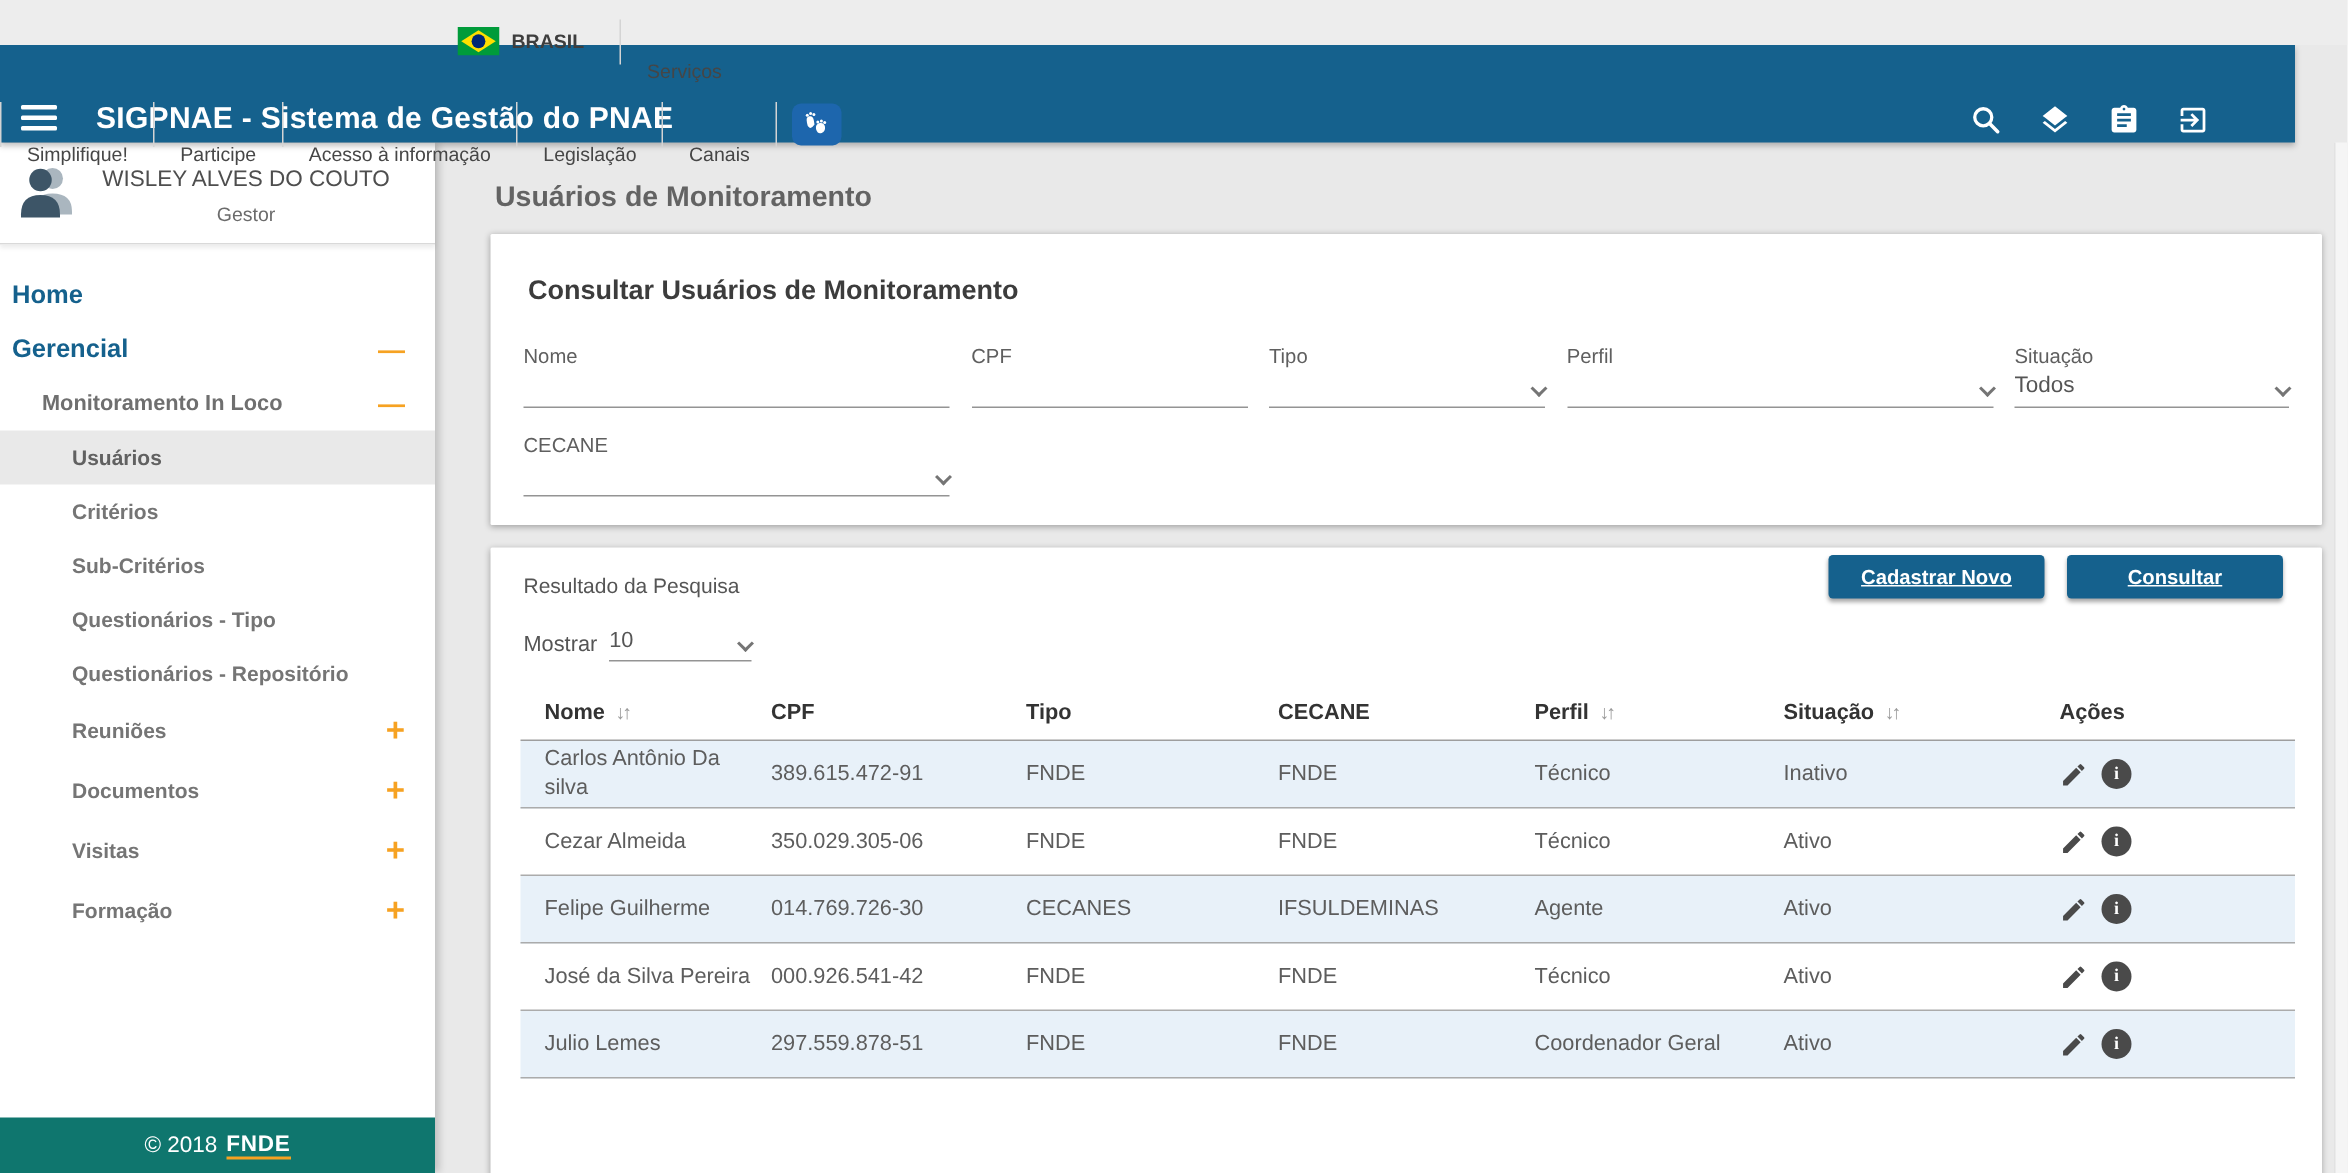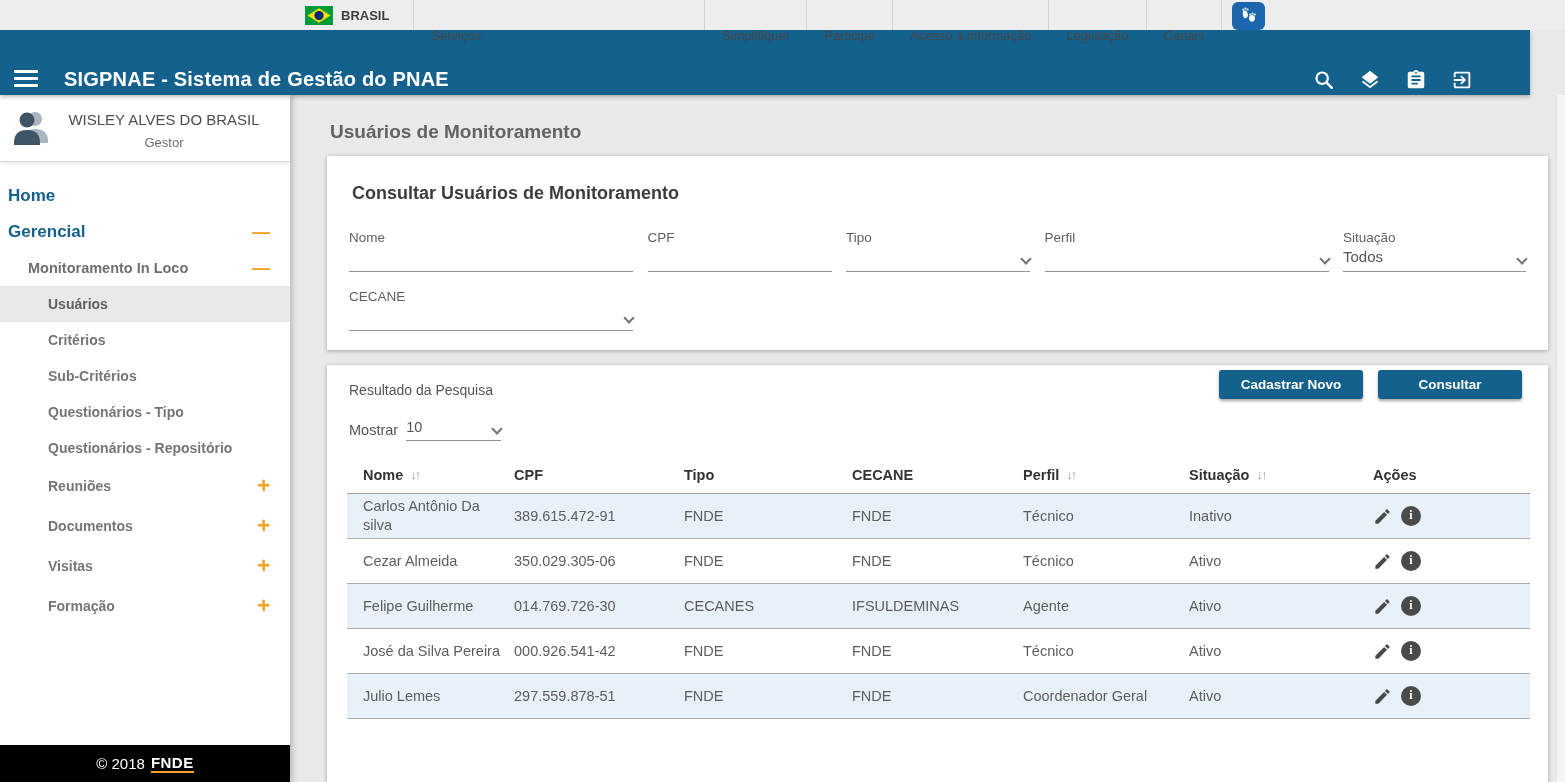--- a/index.html
+++ b/index.html
@@ -2,21 +2,21 @@
 <html><head>
 <meta charset="utf-8">
 <style>
   * { box-sizing: border-box; margin: 0; padding: 0; }
   html,body { width:1565px; height:782px; overflow:hidden; }
   body { font-family:"Liberation Sans", sans-serif; background:#e9e9e9; }
   #app { position:relative; width:1565px; height:782px; overflow:hidden; }
 
   
   .govbar { position:absolute; top:0; left:0; width:1565px; height:30px; background:#ededed;
-            display:flex; justify-content:space-between; align-items:center; z-index:5; }
+            display:flex; justify-content:space-between; align-items:flex-start; z-index:5;flex-direction:column; }
   .gov-left { display:flex; align-items:center; margin-left:305px; }
   .gov-right { display:flex; align-items:center; margin-right:300px; }
   .gov-link { font-size:13px; color:#464646; text-decoration:none; padding:0 17px; cursor:pointer; white-space:nowrap;margin-top:40px; }
   .gov-brand { font-size:13px; font-weight:bold; color:#3e3e3e; padding:0 24px 0 8px; }
   .gov-div { width:1px; height:30px; background:#d4d4d4; }
   .flag { display:inline-flex; align-items:center; }
   .vlibras { width:33px; height:28px; margin:1px 0 0 10px; background:#1d66ad; border-radius:6px;
              display:flex; align-items:center; justify-content:center; cursor:pointer; }
 
   
@@ -39,21 +39,21 @@
   .menu { flex:1; padding-top:16px; overflow:hidden; }
   .mi { display:flex; align-items:center; height:36px; cursor:pointer; }
   .mi-l1 { font-size:17px; font-weight:bold; color:#15618d; padding-left:8px; }
   .mi-l2 { font-size:14.5px; font-weight:bold; color:#6f6f6f; padding-left:28px; }
   .mi-l3 { font-size:14px; font-weight:bold; color:#757575; padding-left:48px;align-items:center; }
   .mi-group { height:40px; }
   .mi.selected { background:#e9e9e9; color:#616161; }
   .mi .toggle { margin-left:auto; margin-right:20px; color:#f6a222; font-weight:bold; }
   .toggle.minus { font-size:18px; line-height:1; }
   .toggle.plus { font-size:22px; line-height:1; }
-  .side-footer { height:37px; background:#000000; display:flex; align-items:center; justify-content:center;
+  .side-footer { height:37px; background:#0f766e; display:flex; align-items:center; justify-content:center;
                  color:#fff; font-size:15px; gap:6px; }
   .fnde-link { color:#fff; font-weight:bold; text-decoration:none; border-bottom:2px solid #f6a222; cursor:pointer; letter-spacing:.5px; }
 
   
   .main { position:absolute; top:95px; left:290px; width:1275px; height:687px; background:#e9e9e9; overflow:hidden; }
   .page-title { margin:26px 0 0 40px; font-size:19px; font-weight:bold; color:#636363; }
   .card { background:#fff; box-shadow:0 1px 4px rgba(0,0,0,.3); margin-left:37px; width:1221px; border-radius:1px; }
   .card-filter { margin-top:13px; height:194px; padding:27px 22px 0 22px; }
   .card-title { font-size:18px; color:#3c3c3c; margin-left:3px; }
   .form-row { display:flex; justify-content:space-between; margin-top:26px; }
@@ -62,21 +62,21 @@
   .flabel { font-size:13.5px; color:#5f5f5f; }
   .fcontrol { height:27px; border-bottom:1px solid #949494; display:flex; align-items:flex-end;
               justify-content:space-between; padding-bottom:6px;gap:16px; }
   .fcontrol input { border:none; outline:none; width:100%; font-size:15px; color:#555; background:transparent; height:20px; }
   .fvalue { font-size:15px; color:#555; }
   .chev { display:inline-block; width:8px; height:8px; border-right:2px solid #757575; border-bottom:2px solid #757575;
           transform:rotate(45deg); margin-bottom:2px; flex-shrink:0; }
   .btn-row { display:flex; justify-content:flex-end; gap:15px; margin-top:39px; padding-right:4px; }
   .btn { min-width:144px; height:29px; background:#15618d; color:#fff; border:none; border-radius:3px;
          font-family:"Liberation Sans",sans-serif; font-size:13.5px; font-weight:bold; cursor:pointer;
-         box-shadow:0 2px 3px rgba(0,0,0,.35); }
+         box-shadow:0 2px 3px rgba(0,0,0,.35);text-decoration:underline; }
 
   .card-results { margin-top:15px; height:600px; padding:17px 18px 0 20px; }
   .results-title { font-size:14px; color:#555; margin-left:2px; }
   .show-row { display:flex; align-items:flex-end; margin-top:21px; margin-left:2px; }
   .show-label { font-size:14.5px; color:#555; margin-right:8px; padding-bottom:3px; }
   .show-select { width:95px; border-bottom:1px solid #949494; display:flex; justify-content:space-between;
                  align-items:flex-end; padding-bottom:5px; cursor:pointer; }
   .show-value { font-size:14.5px; color:#555; }
 
   .table { margin-top:15px; }
@@ -179,21 +179,21 @@
     <div class="user-panel">
       <span>
         <svg width="42" height="40" viewBox="0 0 42 40">
           <circle cx="25" cy="12" r="7" fill="#aab6bf"></circle>
             <path d="M12 34 Q12 22 25 22 Q38 22 38 34 L38 36 H12 Z" fill="#aab6bf"></path>
           <circle cx="17" cy="13" r="7.5" fill="#3d5567"></circle>
             <path d="M4 36 Q4 23 17 23 Q30 23 30 36 L30 38 H4 Z" fill="#3d5567"></path>
         </svg>
       </span>
       <div class="user-text">
-        <div class="user-name">WISLEY ALVES DO BRASIL</div>
+        <div class="user-name">WISLEY ALVES DO COUTO</div>
         <div class="user-role">Gestor</div>
       </div>
     </div>
     <nav class="menu">
       <div class="mi mi-l1">
           <span>Home</span>
         </div>
       <div class="mi mi-l1">
           <span>Gerencial</span>
           <span class="toggle minus">—</span>

